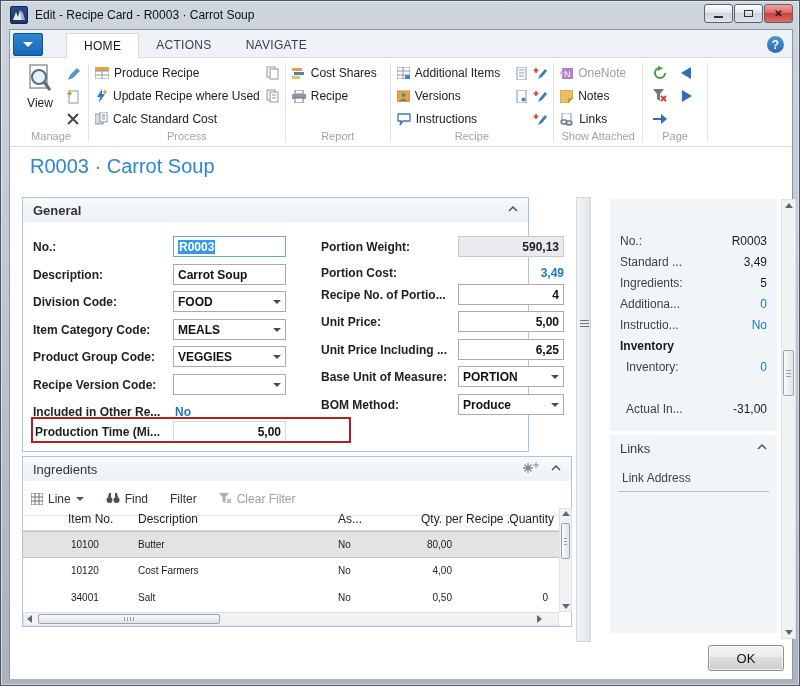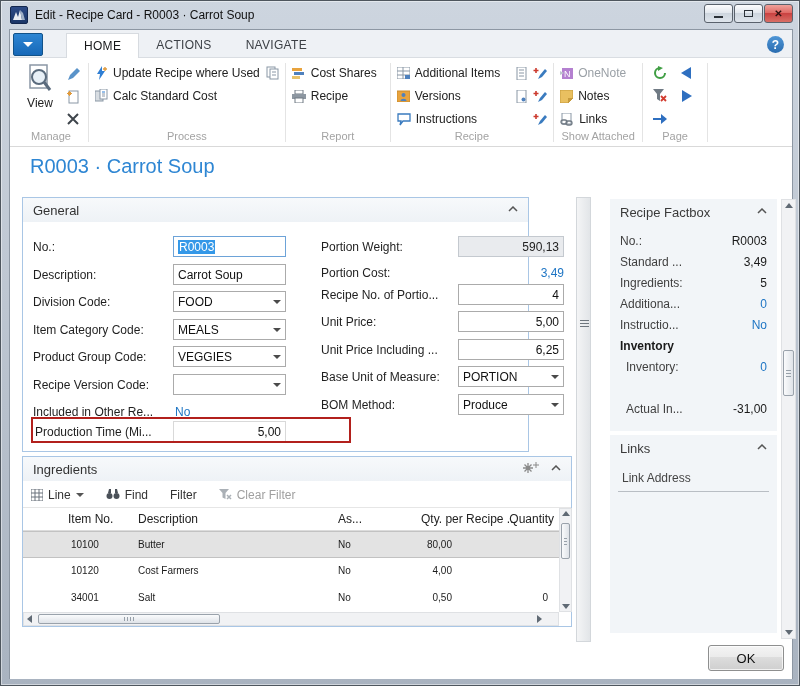--- a/index.html
+++ b/index.html
@@ -79,21 +79,21 @@
   .field.dd{ padding-right:18px; }
   .ddcaret{ position:absolute; right:4px; top:8px; width:0; height:0;
     border-left:4px solid transparent; border-right:4px solid transparent; border-top:4px solid #4a4a4a; }
   .sel-val{ background:#3498e8; color:#fff; padding:0 1px; }
   .blue-val{ color:#1e75c4; }
   .linkish{ position:absolute; font-size:12px; }
   .annot{ position:absolute; border:2px solid #b2201c; z-index:5; pointer-events:none; }
   .prod-field{ border-color:#d9d9d9; }
 
   
-  .itoolbar{ position:absolute; left:0; right:0; top:25px; height:26px; border-bottom:1px solid #e6e6e6;
+  .itoolbar{ position:absolute; left:0; right:0; top:25px; height:34px; border-bottom:1px solid #e6e6e6;
     display:flex; align-items:center; font-size:12px; color:#333; padding-left:8px; }
   .tbitem{ display:flex; align-items:center; margin-right:22px; }
   .tbitem .ic{ margin-right:5px; display:flex; }
   .tbitem.gray{ color:#a0a0a0; }
   .tbcaret{ width:0;height:0;border-left:4px solid transparent;border-right:4px solid transparent;border-top:4px solid #555; margin-left:5px; }
   .thead{ position:absolute; left:0; top:51px; width:537px; height:23px; border-bottom:1px solid #dcdcdc; font-size:12px; color:#222; }
   .thead span, .trow span{ position:absolute; top:4px; white-space:nowrap; }
   .trow{ position:absolute; left:0; width:537px; height:27px; font-size:10px; color:#1c1c1c; }
   .trow span{ top:7px; }
   .trow.sel{ background:#e3e3e3; border-top:1px solid #c2c2c2; border-bottom:1px solid #c2c2c2; }
@@ -217,20 +217,39 @@
         <div class="glabel">Manage</div>
       </div>
 
       <div class="gsep"></div>
 
       <div class="rgroup" style="min-width:186px">
         <div class="gitems rcol">
           <div class="rrow">
             <span class="rbtn">
               <span class="ic">
+                <svg width="14" height="12" viewBox="0 0 14 12">
+                    <rect x="0" y="0" width="14" height="4" fill="#e8a33d"></rect>
+                    <rect x="0" y="4" width="14" height="8" fill="#fff" stroke="#8a97a5"></rect>
+                    <line x1="0" y1="8" x2="14" y2="8" stroke="#8a97a5"></line>
+                    <line x1="7" y1="4" x2="7" y2="12" stroke="#8a97a5"></line>
+                  </svg>
+              </span>
+              <span>Produce Recipe</span>
+            </span>
+            <span class="ticon">
+              <svg width="13" height="14" viewBox="0 0 13 14">
+                  <rect x="1" y="1" width="8" height="10" fill="#fff" stroke="#8a97a5"></rect>
+                  <rect x="4" y="3" width="8" height="10" fill="#fff" stroke="#8a97a5"></rect>
+                </svg>
+            </span>
+          </div>
+          <div class="rrow">
+            <span class="rbtn">
+              <span class="ic">
                 <svg width="13" height="14" viewBox="0 0 13 14">
                     <polygon points="7,0 2,8 5,8 4,14 10,5 7,5" fill="#2f7ed3"></polygon>
                     <path d="M10 1 L10 5 M8 3 L12 3" stroke="#e09a3c" stroke-width="1.4"></path>
                   </svg>
               </span>
               <span>Update Recipe where Used</span>
             </span>
             <span class="ticon">
               <svg width="13" height="14" viewBox="0 0 13 14">
                   <rect x="1" y="1" width="8" height="10" fill="#fff" stroke="#8a97a5"></rect>
@@ -457,21 +476,21 @@
         </div>
         <div class="glabel">Page</div>
       </div>
 
       <div class="gsep"></div>
     </div>
 
     <div class="content">
       <div class="page-title">R0003 · Carrot Soup</div>
 
-      <div class="panel" style="left:12px; top:50px; width:507px; height:255px;">
+      <div class="panel" style="left:12px; top:50px; width:507px; height:255px;font-weight:bold;">
         <div class="phead">
           <span>General</span>
           <span class="chev">
             <svg width="10" height="6" viewBox="0 0 10 6">
                 <polyline points="1,5 5,1 9,5" fill="none" stroke="#555" stroke-width="1.5"></polyline>
               </svg>
           </span>
         </div>
 
         <span class="flabel" style="left:10px; top:42px;">No.:</span>
@@ -661,28 +680,20 @@
               <span class="tri-rt"></span>
             </span>
         </div>
       </div>
 
       <div class="splitter" style="left:566px; top:50px; height:445px;">
         <div class="grip"></div>
       </div>
 
       <div class="panel fact" style="left:600px; top:52px; width:167px; height:232px;">
-        <div class="fhead">
-          <span>Recipe Factbox</span>
-          <span class="chev">
-            <svg width="10" height="6" viewBox="0 0 10 6">
-                <polyline points="1,5 5,1 9,5" fill="none" stroke="#555" stroke-width="1.5"></polyline>
-              </svg>
-          </span>
-        </div>
         <div class="frow" style="top:32px;">
             <span class="fl">No.:</span>
             <span class="fv">R0003</span>
           </div>
         <div class="frow" style="top:53px;">
             <span class="fl">Standard ...</span>
             <span class="fv">3,49</span>
           </div>
         <div class="frow" style="top:74px;">
             <span class="fl">Ingredients:</span>

